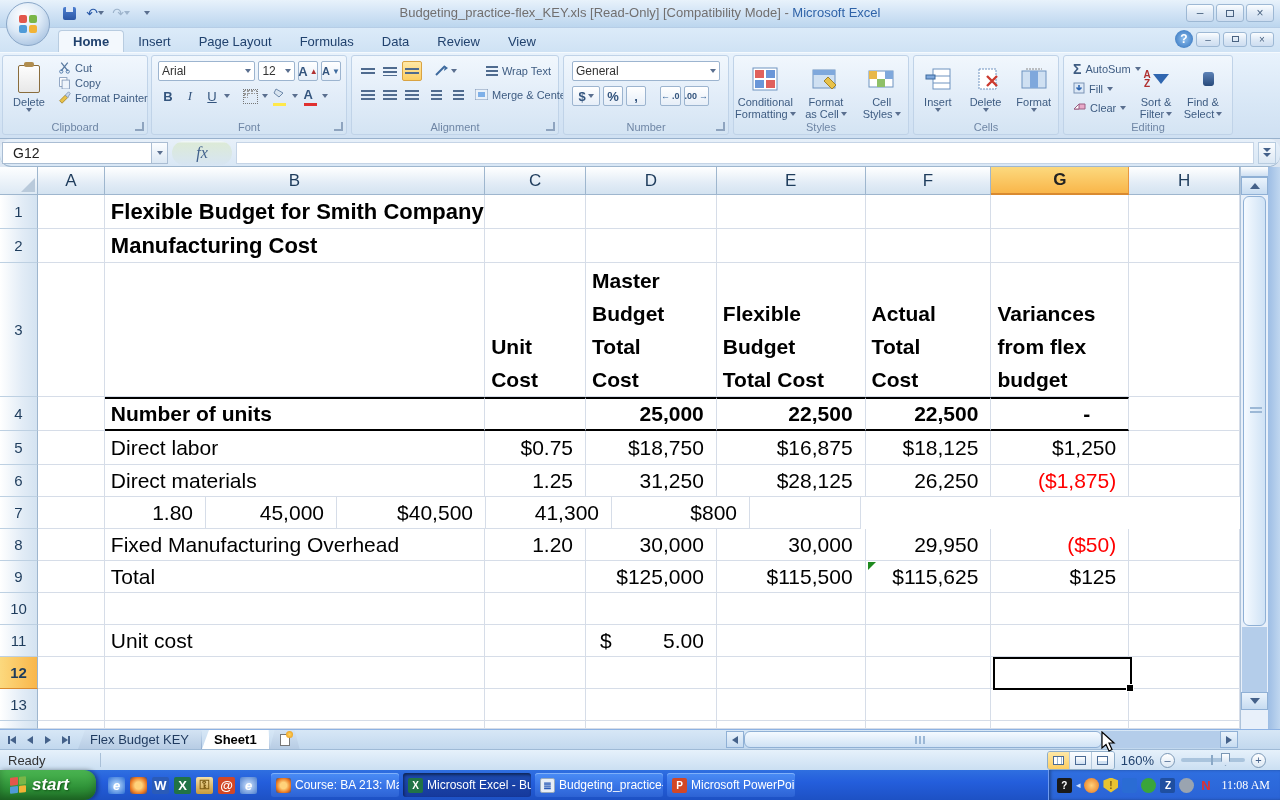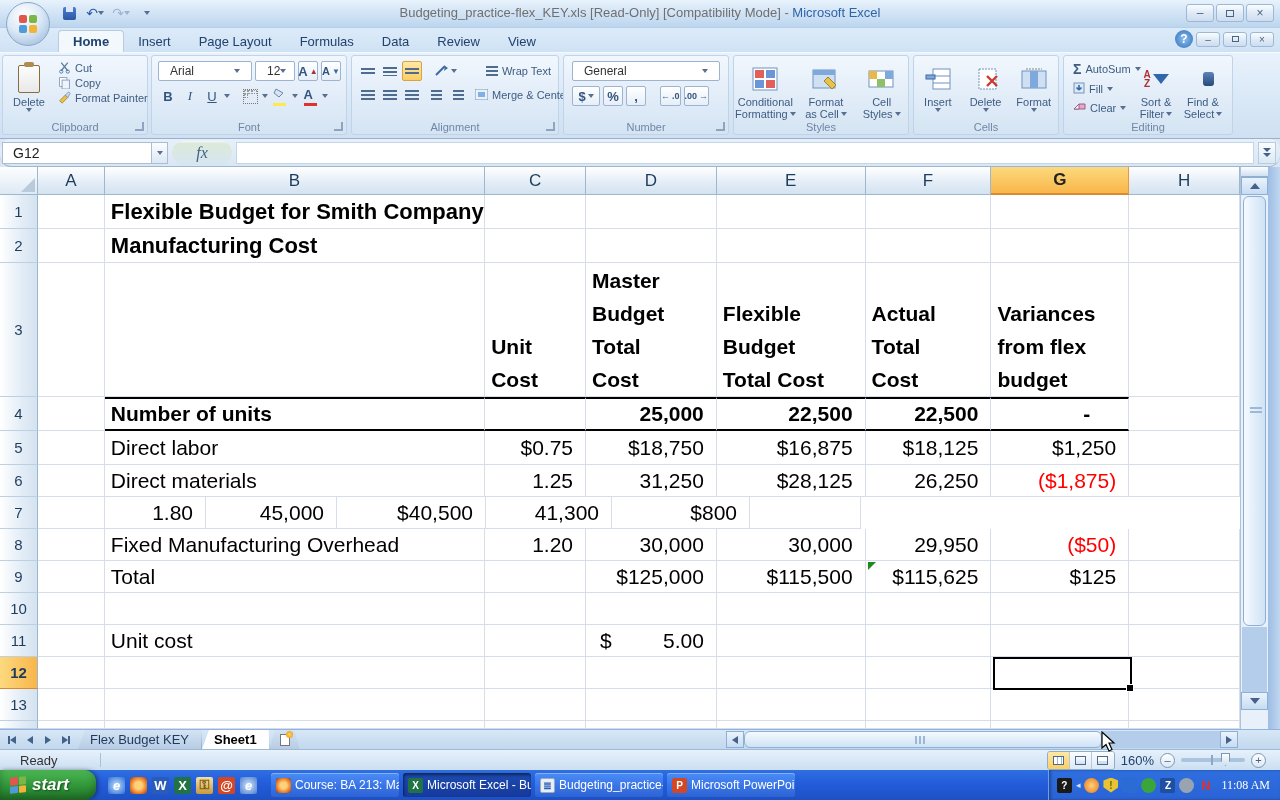--- a/index.html
+++ b/index.html
@@ -48,21 +48,21 @@
   .bigbtn { display:flex; flex-direction:column; align-items:center; justify-content:flex-start;
     font-size:11px; color:#3e5c82; text-align:center; padding-top:4px; border-radius:3px; }
   .smbtn { display:flex; align-items:center; gap:4px; font-size:11px; color:#3e5c82; padding:1px 3px; border-radius:2px; white-space:nowrap; }
   .ddt { width:0; height:0; border-left:3px solid transparent; border-right:3px solid transparent; border-top:4px solid #5a6f8f; display:inline-block; }
   .tool { height:20px; min-width:20px; border:1px solid transparent; border-radius:2px;
     display:flex; align-items:center; justify-content:center; font-size:13px; color:#34557e; gap:2px; }
   .tool.frame { border-color:#9cb4cf; background:linear-gradient(#fff,#e6eef8); }
   .tool.on { background:linear-gradient(#ffe8a6,#fcce63); border-color:#d9a343; }
   .lines { width:14px; height:11px; background:repeating-linear-gradient(#4f6b8f 0 2px, transparent 2px 4px); }
   .combo { border:1px solid #9cb4cf; background:#fff; height:20px; display:flex; align-items:center;
-    font-size:12px; color:#333; padding:0 11px; justify-content:space-between; border-radius:2px; }
+    font-size:12px; color:#333; padding:0 3px; justify-content:space-between; border-radius:2px; }
   .ic32 { width:34px; height:34px; display:flex; align-items:center; justify-content:center; }
   .clip { width:22px; height:28px; background:linear-gradient(#fdfdfd,#e8e8e8); border:1px solid #8a6d3d; border-radius:2px; position:relative; }
   .clip::before { content:""; position:absolute; left:5px; top:-4px; width:10px; height:5px; background:#b08d4f; border-radius:2px; }
   .grid9 { width:15px; height:15px; display:grid; grid-template:repeat(3,1fr)/repeat(3,1fr); border:1px dotted #777; }
   .grid9 i { border:1px dotted #999; }
   .colorbar { display:block; width:13px; height:3px; margin-top:1px; }
   .sigma { font-size:14px; font-weight:bold; color:#3e5c82; }
   .binoc { width:22px; height:14px; position:relative; }
   .binoc::before,.binoc::after { content:""; position:absolute; top:0; width:10px; height:14px; border-radius:3px; background:linear-gradient(#5d83b8,#27497a); }
   .binoc::after { right:0; }
@@ -136,21 +136,21 @@
   .hsb { position:absolute; left:726px; top:731px; height:17px; display:flex; align-items:stretch; }
   .hbtn { width:18px; background:linear-gradient(#eaf3fc,#c7dcf1); border:1px solid #8fb0d5; display:flex; align-items:center; justify-content:center; }
   .hthumb { width:358px; border:1px solid #8fb0d5; border-radius:6px; background:linear-gradient(#f5faff,#cfe2f5); position:relative; }
   .hthumb::after { content:""; position:absolute; left:170px; top:4px; width:10px; height:8px; background:repeating-linear-gradient(90deg,#9cb8d6 0 2px, transparent 2px 4px); }
   .htrack { width:118px; background:#b4cdea; }
   .cursor { position:absolute; left:1100px; top:731px; z-index:99; }
 
   
   .status { position:absolute; left:0; top:749px; width:1280px; height:21px;
     background:linear-gradient(#e6f1fb,#cbdff2); border-top:1px solid #9fbad6; display:flex; align-items:center; font-size:13px; color:#333; }
-  .status .mode { padding-left:20px; width:96px; }
+  .status .mode { padding-left:8px; width:96px; }
   .sdiv { width:1px; height:14px; background:#a9c0d8; margin:0 4px; }
   .srt { margin-left:auto; display:flex; align-items:center; gap:6px; padding-right:14px; }
   .views { display:flex; border:1px solid #8eadc9; border-radius:3px; overflow:hidden; }
   .vbtn { width:22px; height:17px; background:linear-gradient(#fbfdff,#dce8f4); display:flex; align-items:center; justify-content:center; border-right:1px solid #b5c9dd; }
   .vbtn.on { background:linear-gradient(#ffe8a6,#fcce63); }
   .vic { width:11px; height:9px; border:1px solid #4a6a94; background:linear-gradient(#fff,#cfe0f2); }
   .zoomtxt { color:#21426e; }
   .zbtn { width:15px; height:15px; border-radius:50%; border:1px solid #7a97b5; background:linear-gradient(#fff,#dce8f4);
     display:flex; align-items:center; justify-content:center; font-size:11px; color:#44618a; }
   .ztrack { width:64px; height:4px; background:#aac4dd; border-radius:2px; position:relative; }

